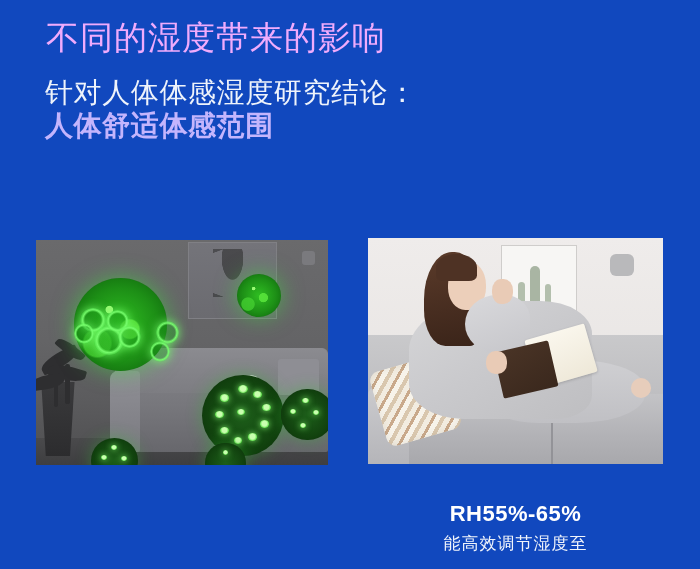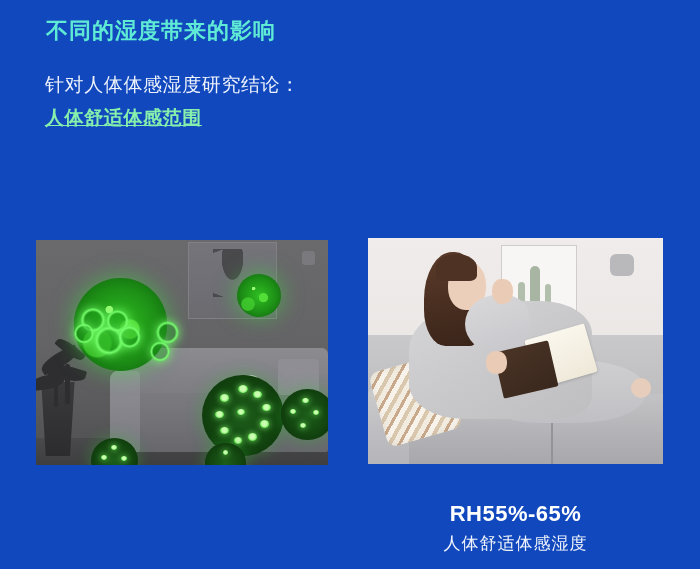--- a/index.html
+++ b/index.html
@@ -19,40 +19,40 @@
     height: 569px;
     background: #1148be;
     overflow: hidden;
   }
 
   
   .headline {
     position: absolute;
     left: 46px;
     top: 17px;
-    font-size: 22px;
-    font-weight: bold;
-    color: #5eead4;
+    font-size: 33px;
+    font-weight: normal;
+    color: #f0abfc;
     letter-spacing: 1px;
     line-height: 1.25;
     white-space: nowrap;
   }
   .copy {
     position: absolute;
     left: 45px;
-    top: 68px;
+    top: 76px;
     color: #eef3fb;
-    font-size: 19px;
+    font-size: 28px;
     line-height: 33px;
     letter-spacing: 0.6px;
     white-space: nowrap;
   }
   .copy .line { display: block; }
   .copy .strong { font-weight: bold; color: #ffffff; letter-spacing: 0.5px; }
-  .copy .line.bold { font-weight: bold; color: #86efac; text-decoration: underline; }
+  .copy .line.bold { font-weight: bold; color: #c4b5fd; }
 
   
   .photo {
     position: absolute;
     overflow: hidden;
     background: #5a5a5a;
   }
   .photo-left  { left: 36px;  top: 240px; width: 292px; height: 225px; }
   .photo-right { left: 368px; top: 238px; width: 295px; height: 226px; }
 
@@ -342,16 +342,16 @@
       <div class="br-hand"></div>
       <div class="br-book-page"></div>
       <div class="br-book-cover"></div>
       <div class="br-hand2"></div>
     </div>
   </div>
 
 
   <div class="cap cap-right">
     <span class="cap-title">RH55%-65%</span>
-    <span class="cap-sub">人体舒适体感湿度</span>
+    <span class="cap-sub">能高效调节湿度至</span>
   </div>
 
 </div>
 
 </body></html>

